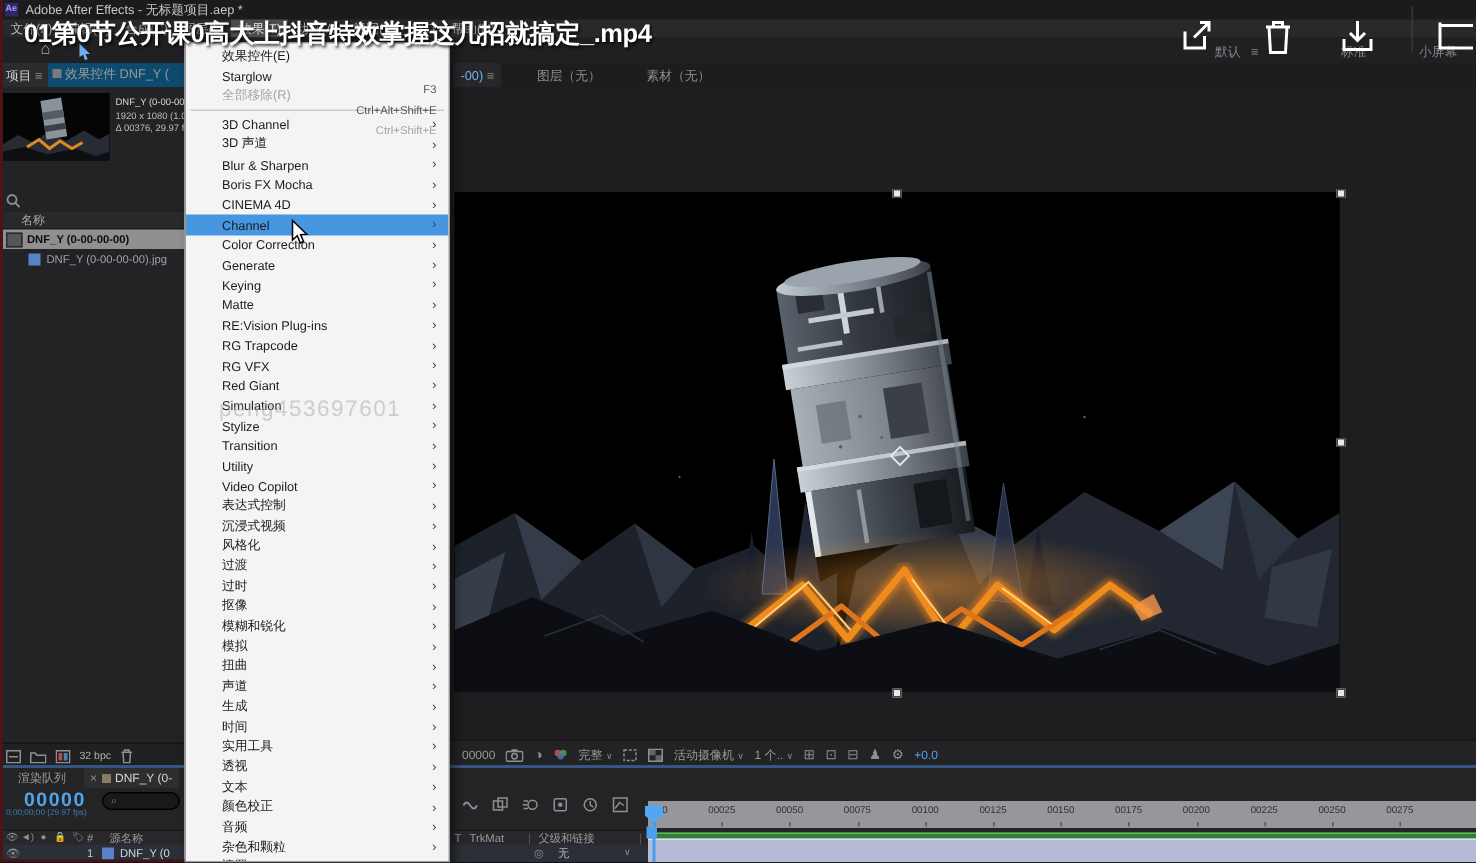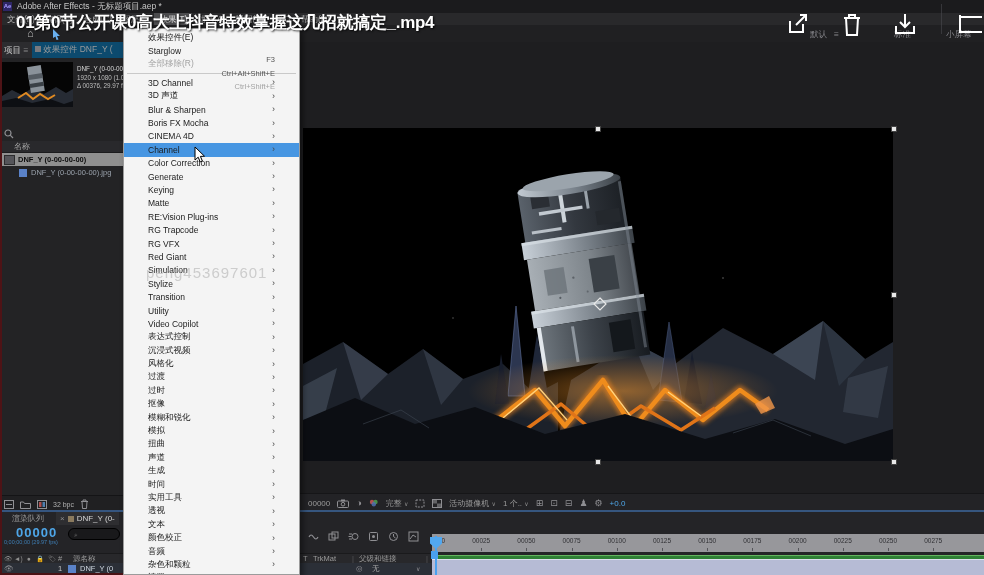--- a/index.html
+++ b/index.html
@@ -77,21 +77,21 @@
   .tick{position:absolute;bottom:1px;width:1px;height:3px;background:#55555a;}
   .greenbar{position:absolute;left:432px;top:43px;width:552px;height:3px;background:#2f8035;border-top:1px solid #64b45f;}
   .lavbar{position:absolute;left:432px;top:47px;width:552px;height:16px;background:#b6bbd5;border-top:1px solid #dde0ee;box-sizing:border-box;}
   .phline{position:absolute;left:435px;top:24px;width:2px;height:39px;background:#4aa0ee;z-index:5;}
   .phhead{position:absolute;left:430px;top:25px;width:12px;height:12px;background:#52a8f0;z-index:6;
           clip-path:polygon(0 0,100% 0,100% 55%,50% 100%,0 55%);}
   .phbox{position:absolute;left:431px;top:39px;width:7px;height:8px;background:#4aa0ee;z-index:6;}
   
   .menu{left:123px;top:28px;width:177px;height:547px;background:#f4f4f4;border:1px solid #9b9b9b;
         box-shadow:3px 3px 6px rgba(0,0,0,.45);z-index:50;box-sizing:border-box;padding-top:2px;overflow:hidden;}
-  .mi{height:13.4px;display:flex;align-items:center;padding:0 24px 0 24px;font-size:8.5px;color:#1b1b1b;box-sizing:border-box;}
+  .mi{height:13.4px;display:flex;align-items:center;padding:0 8px 0 24px;font-size:8.5px;color:#1b1b1b;box-sizing:border-box;}
   .mi .ml{white-space:nowrap;}
   .mi .ms{margin-left:auto;color:#555;font-size:7.5px;margin-top:44px;}
   .mi .ma{margin-left:auto;color:#444;font-size:9px;line-height:9px;}
   .mi.hl{background:#4796e2;}
   .mi.dis .ml,.mi.dis .ms{color:#a3a3a3;}
   .msep{height:1px;background:#c9c9c9;margin:2px 3px;}
   .cursor{left:194px;top:146px;z-index:60;}
   
   .rededge-l{left:0;top:0;width:2px;height:575px;background:#4e1316;z-index:80;}
   .rededge-b{left:0;top:573px;width:123px;height:2px;background:#4a1215;z-index:80;}
@@ -182,20 +182,25 @@
           <rect x="5.5" y="2" width="2.5" height="5" fill="#5080b0"></rect>
         </svg>
       <span class="bd">32 bpc</span>
       <svg width="9" height="10" viewBox="0 0 9 10">
           <path d="M1,2.5 h7 M3,2.5 v-1.5 h3 v1.5 M2,2.5 l0.5,7 h4 l0.5,-7" fill="none" stroke="#909094"></path>
         </svg>
     </div>
   </div>
 
   <div class="abs comp">
+    <div class="ctabs">
+      <span class="ctab-act"><span>-00)</span> <span style="color:#8a8a8a">≡</span></span>
+      <span class="ctab" style="left:235px">图层（无）</span>
+      <span class="ctab" style="left:308px">素材（无）</span>
+    </div>
 
     <div class="viewport">
       <div class="compimg">
         
         <svg width="590" height="333" viewBox="0 0 590 333">
           <defs>
             <linearGradient id="gTop" x1="0" y1="0" x2="1" y2="0">
               <stop offset="0" stop-color="#c2cad2"></stop>
                 <stop offset="0.55" stop-color="#79828b"></stop>
                 <stop offset="1" stop-color="#3a4046"></stop>

